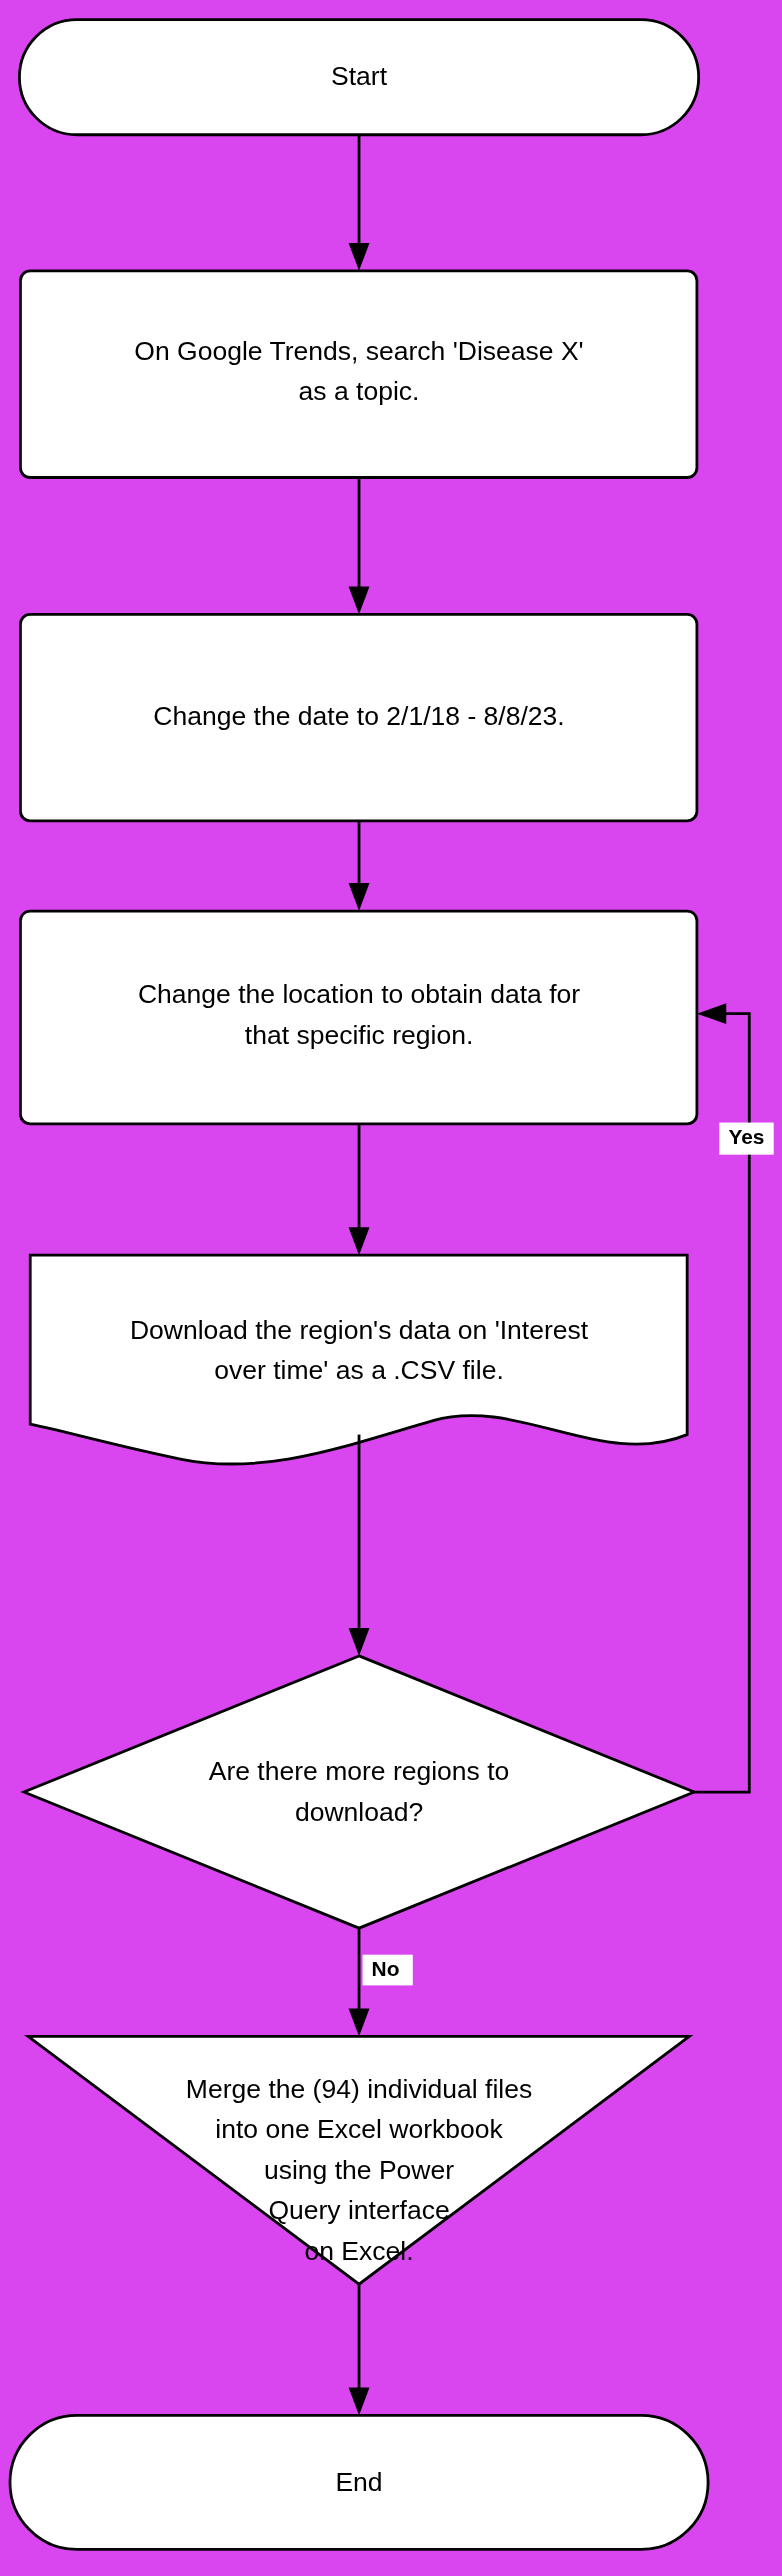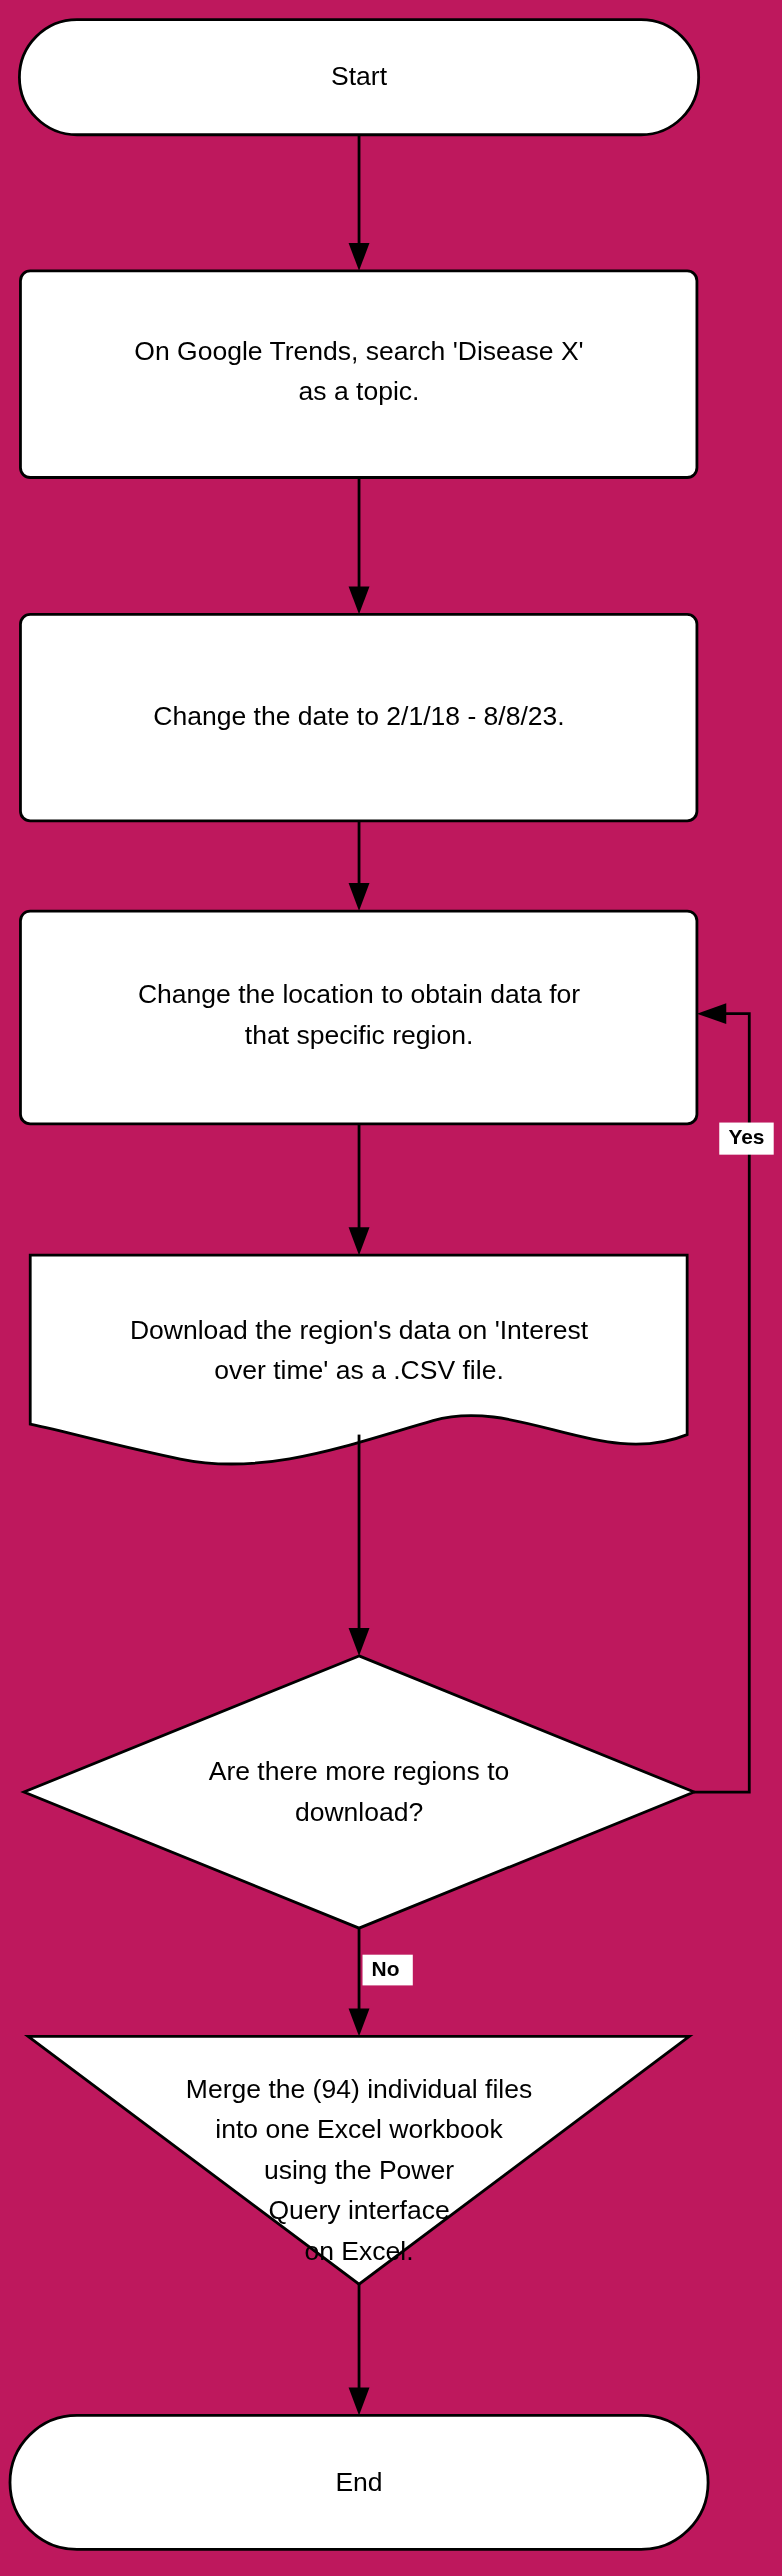--- a/index.html
+++ b/index.html
@@ -9,21 +9,21 @@
   }
   body {
     width: 783px;
     height: 2576px;
     font-family: "Liberation Sans", sans-serif;
   }
   #flowchart-root {
     position: relative;
     width: 783px;
     height: 2576px;
-    background: #be185d;
+    background: #d946ef;
     overflow: hidden;
   }
   svg.chart-canvas {
     display: block;
     width: 783px;
     height: 2576px;
   }
   .node-shape {
     fill: #ffffff;
     stroke: #000000;

